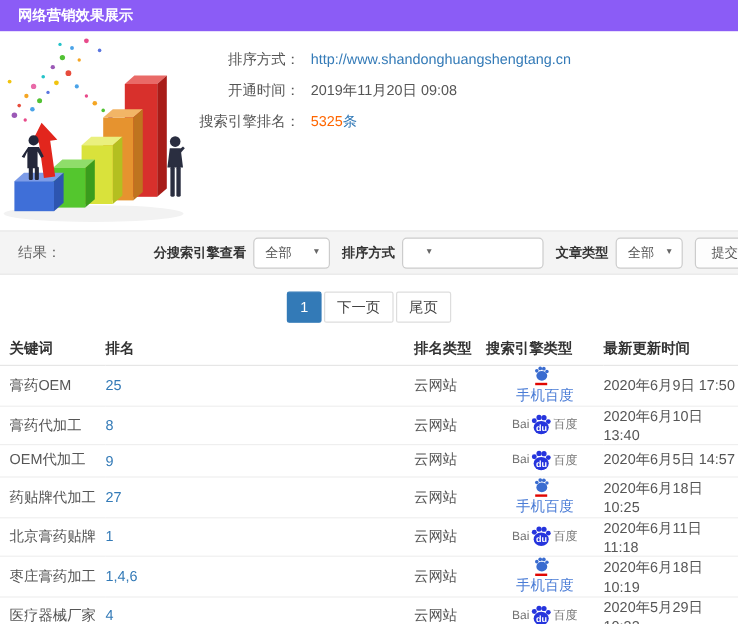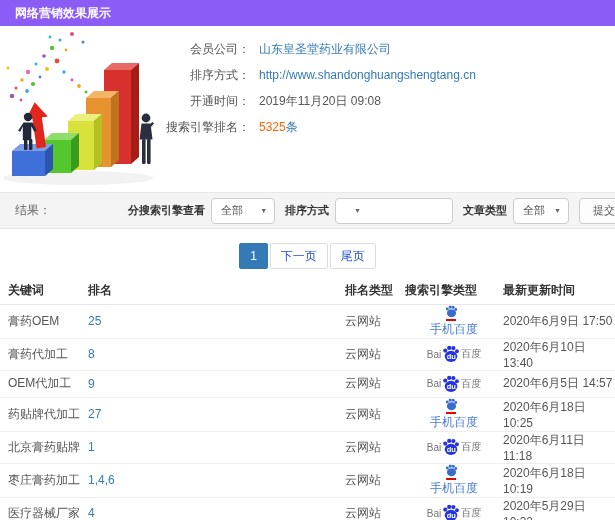--- a/index.html
+++ b/index.html
@@ -34,21 +34,21 @@
   .select-box .caret { font-size:7px; color:#666; margin-left:9px; }
   .sel-engine { min-width:64px; }
   .sel-sort   { min-width:118px; }
   .sel-article{ min-width:54px; }
   .submit-btn { height:26px; background:#fdfdfd; border:1px solid #ccc; border-radius:4px;
     padding:0 13px; font-size:11px; color:#555; margin-left:10px; margin-right:-14px; flex-shrink:0; }
 
   
   .pagination { margin:14px 0 8px; display:flex; justify-content:center; gap:2px; }
   .page-item { min-width:22px; padding:0 10px; height:26px; line-height:24px;
-    border:1px solid #ddd; background:#fff; color:#1d4ed8; text-align:center;
+    border:1px solid #ddd; background:#fff; color:#404040; text-align:center;
     border-radius:2px; cursor:pointer; }
   .page-item.active { background:#337ab7; border-color:#337ab7; color:#fff; }
 
   
   table.kw-table { width:615px; border-collapse:collapse; table-layout:fixed; }
   .kw-table col.c1{width:88px} .kw-table col.c2{width:257px} .kw-table col.c3{width:60px}
   .kw-table col.c4{width:98px} .kw-table col.c5{width:112px}
   .kw-table th { text-align:left; font-weight:bold; color:#333; height:27px;
     font-size:12px; border-bottom:1px solid #e6e6e6; }
   .kw-table th:first-child, .kw-table td:first-child { padding-left:8px; }
@@ -149,23 +149,20 @@
       <circle cx="146" cy="90" r="4.4"></circle>
       <path d="M141.5 95.5 h9 l2 16 h-13 z"></path>
       <path d="M149 97 l3.5 -3 l1.5 1.5 l-3.5 4 z"></path>
       <rect x="142" y="111" width="3.6" height="25" rx="1.2"></rect>
       <rect x="147" y="111" width="3.6" height="25" rx="1.2"></rect>
     </g>
   </svg>
 
   <div class="info-fields">
     <div class="info-row">
-      <span class="info-label">会员公司：</span><a class="info-link" href="#">山东皇圣堂药业有限公司</a>
-    </div>
-    <div class="info-row">
       <span class="info-label">排序方式：</span><a class="info-link" href="#">http://www.shandonghuangshengtang.cn</a>
     </div>
     <div class="info-row">
       <span class="info-label">开通时间：</span><span class="info-value">2019年11月20日 09:08</span>
     </div>
     <div class="info-row">
       <span class="info-label">搜索引擎排名：</span><span class="rank-count">5325</span><span class="rank-unit">条</span>
     </div>
   </div>
 </div>

